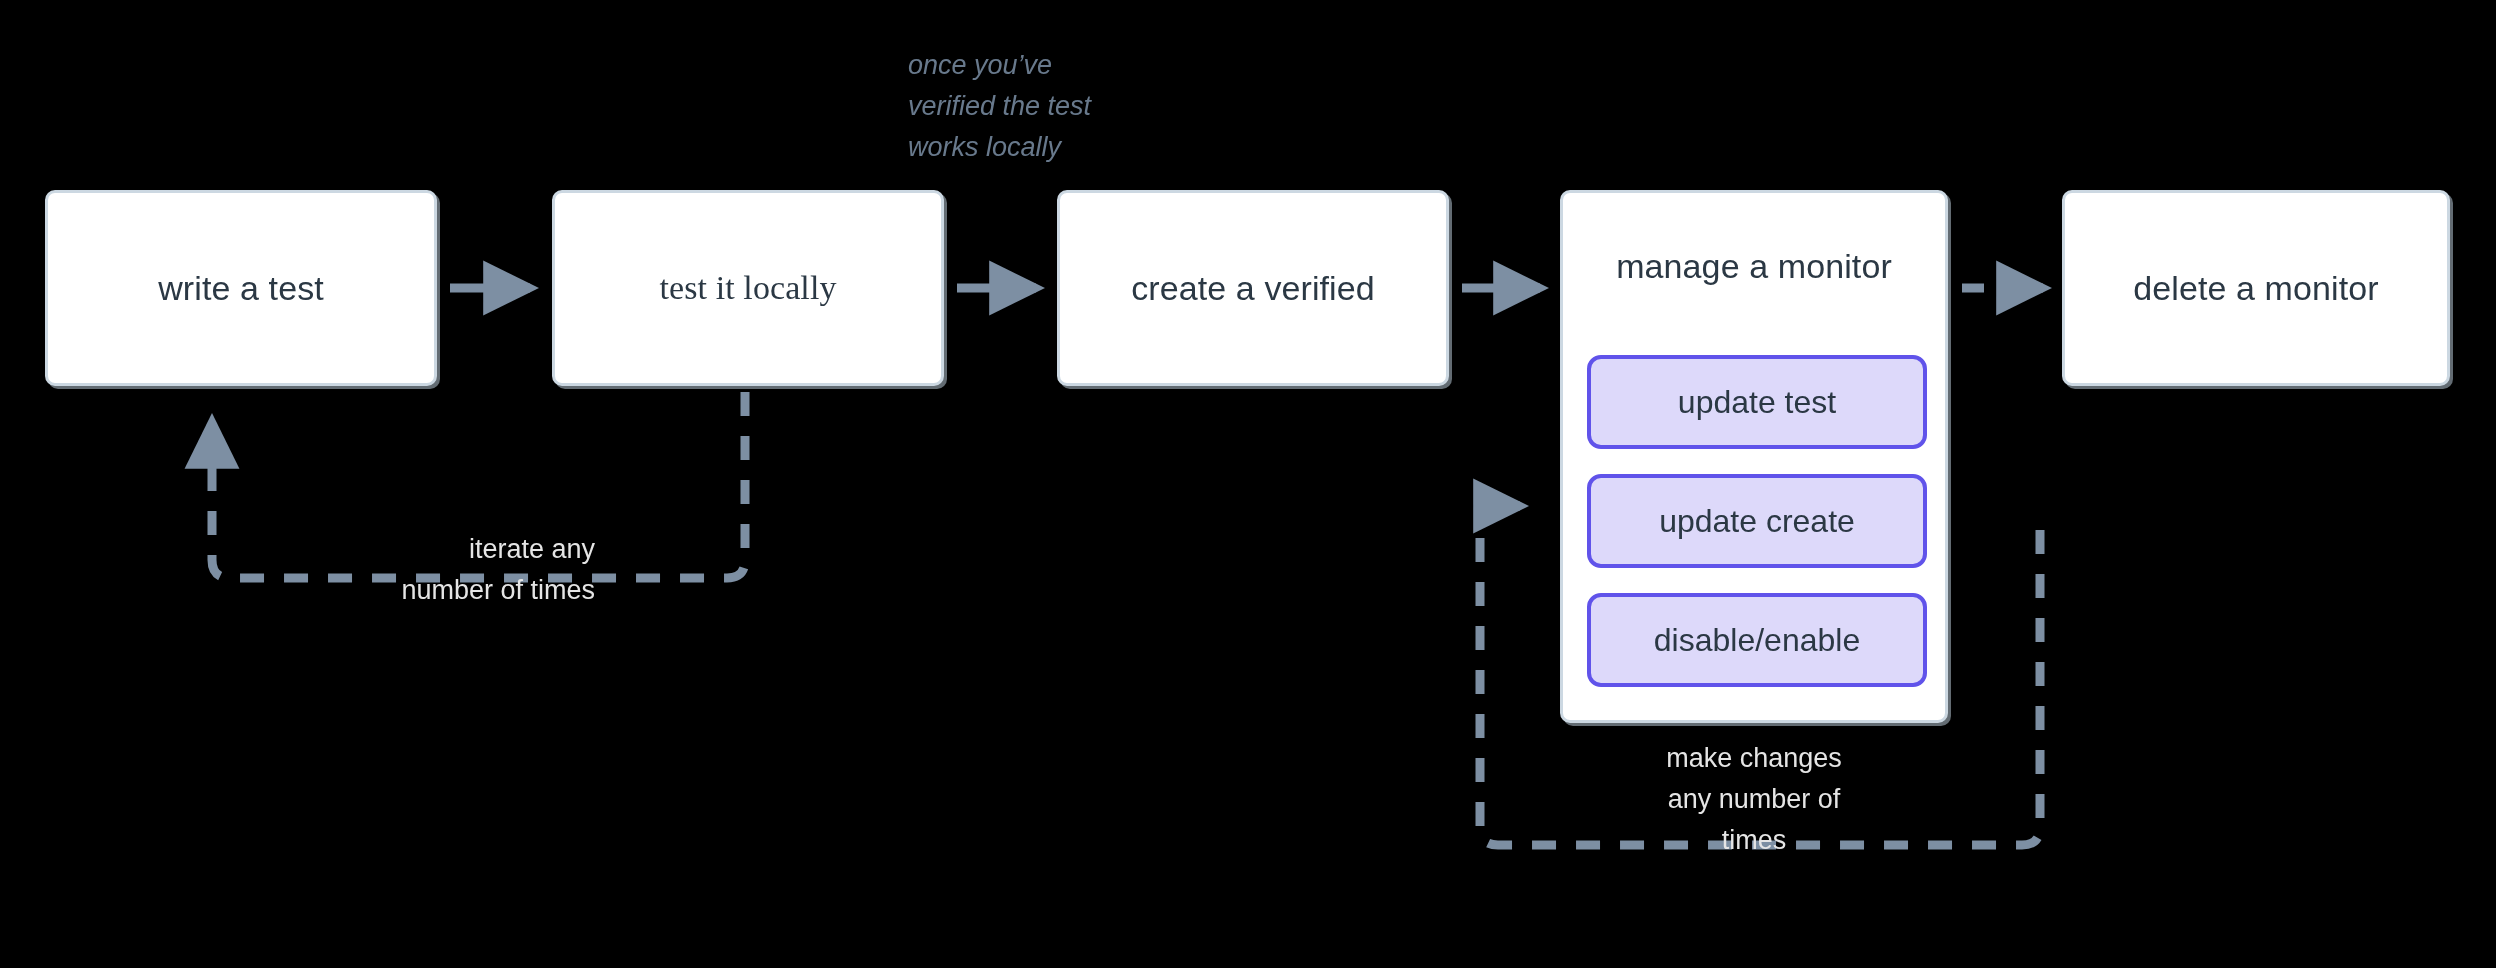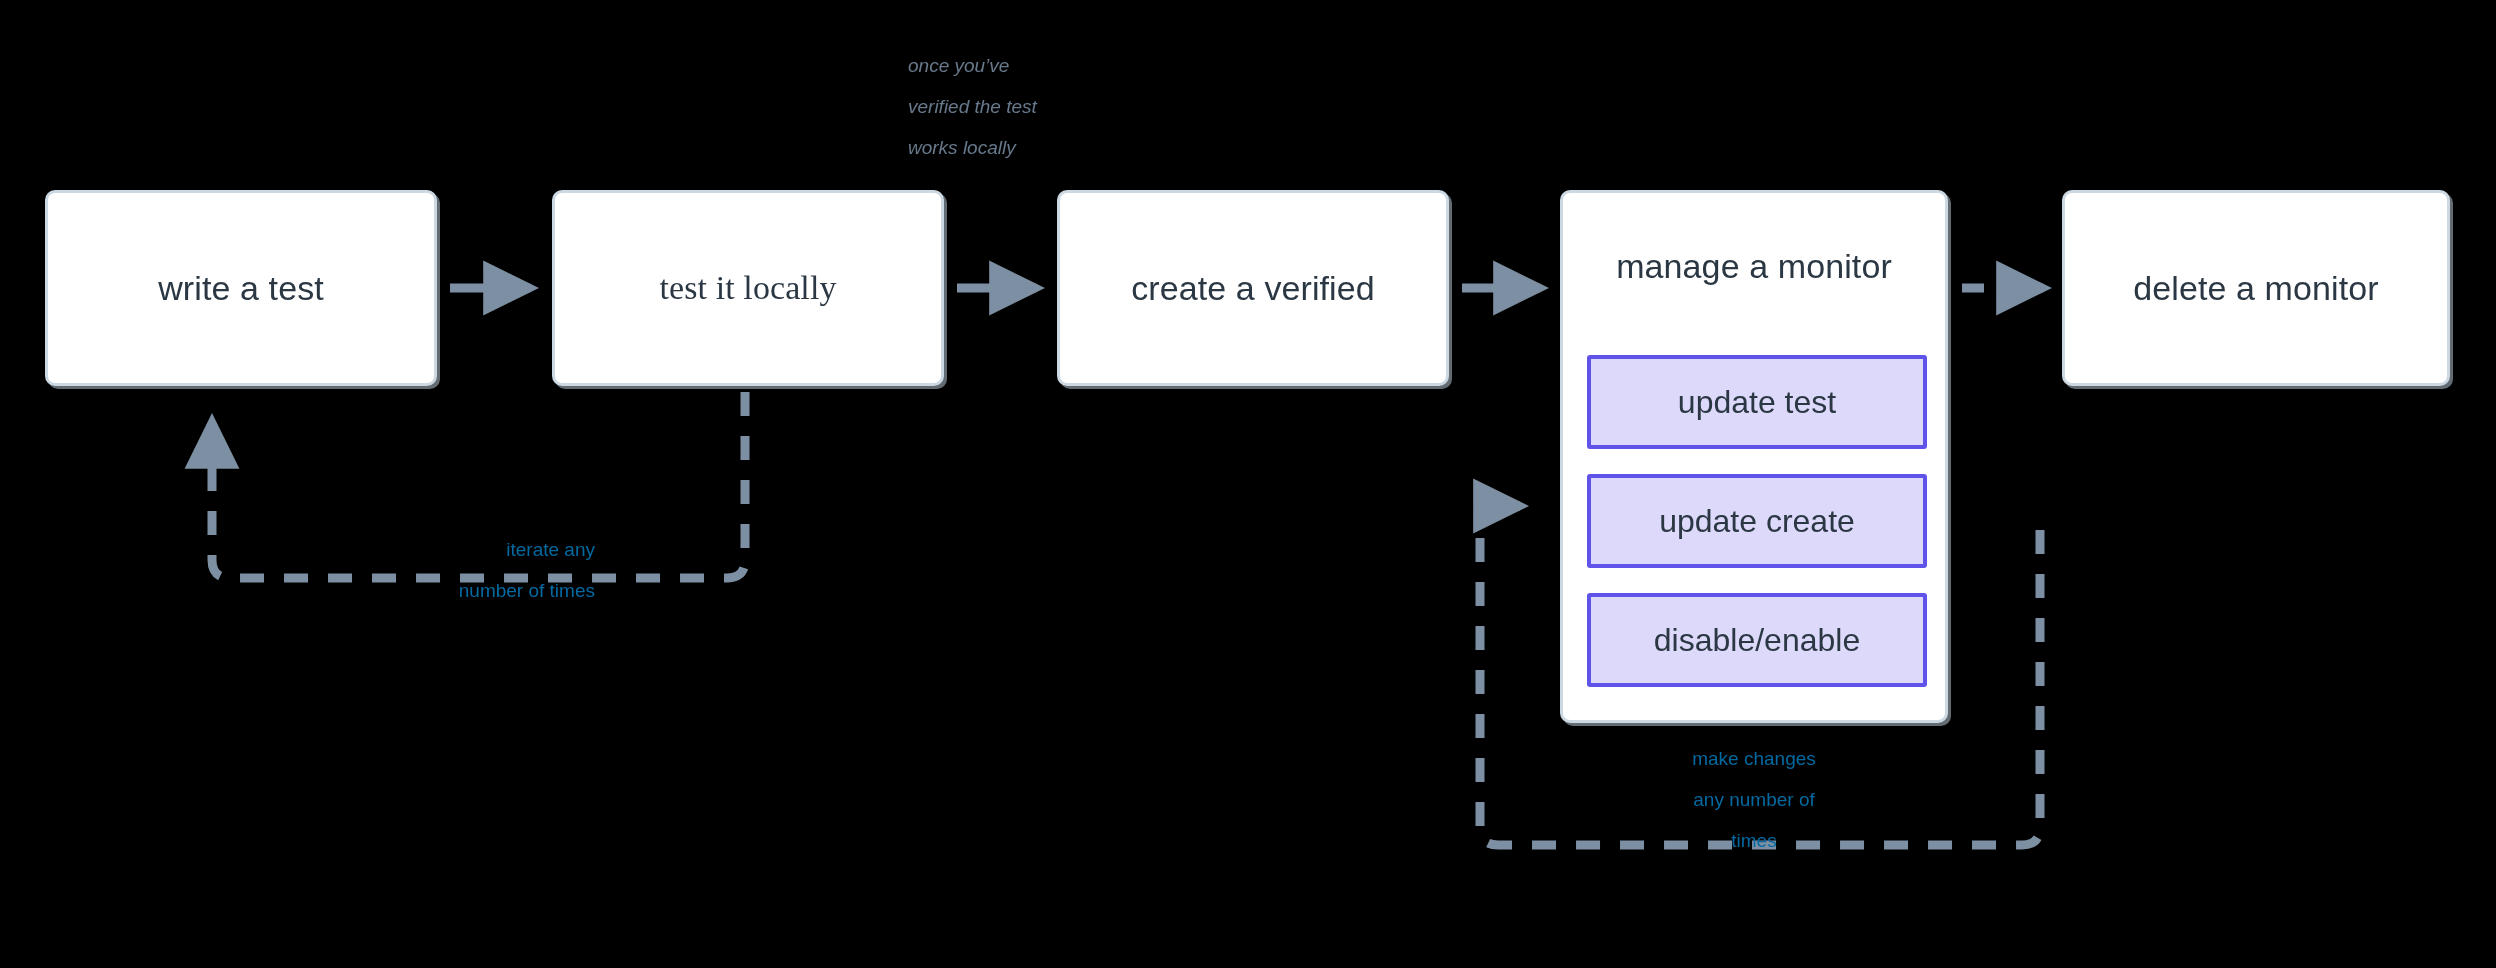--- a/index.html
+++ b/index.html
@@ -52,47 +52,47 @@
   }
   .node-group .node-label {
     top: 56px;
     line-height: 1;
   }
   .subnode {
     position: absolute;
     box-sizing: border-box;
     background: #ddd9fa;
     border: 4px solid #6053ea;
-    border-radius: 3px;
+    border-radius: 14px;
     display: flex;
     align-items: center;
     justify-content: center;
   }
   .subnode-label {
     color: #2b3844;
     font-size: 32px;
     font-weight: 400;
     white-space: nowrap;
     line-height: 1;
   }
   .edge-note {
     position: absolute;
     color: #68798c;
-    font-size: 19px;
+    font-size: 27px;
     line-height: 41px;
     white-space: pre-line;
   }
   .edge-note.italic {
     font-style: italic;
     font-weight: 400;
     color: #68798c;
   }
   .edge-note.plain {
     font-style: normal;
-    color: #0369a1;
+    color: #e5e5e5;
   }
   .edge-note.align-center {
     text-align: center;
   }
   .edge-note.align-right {
     text-align: right;
   }
   .edge-note.align-left {
     text-align: left;
   }

